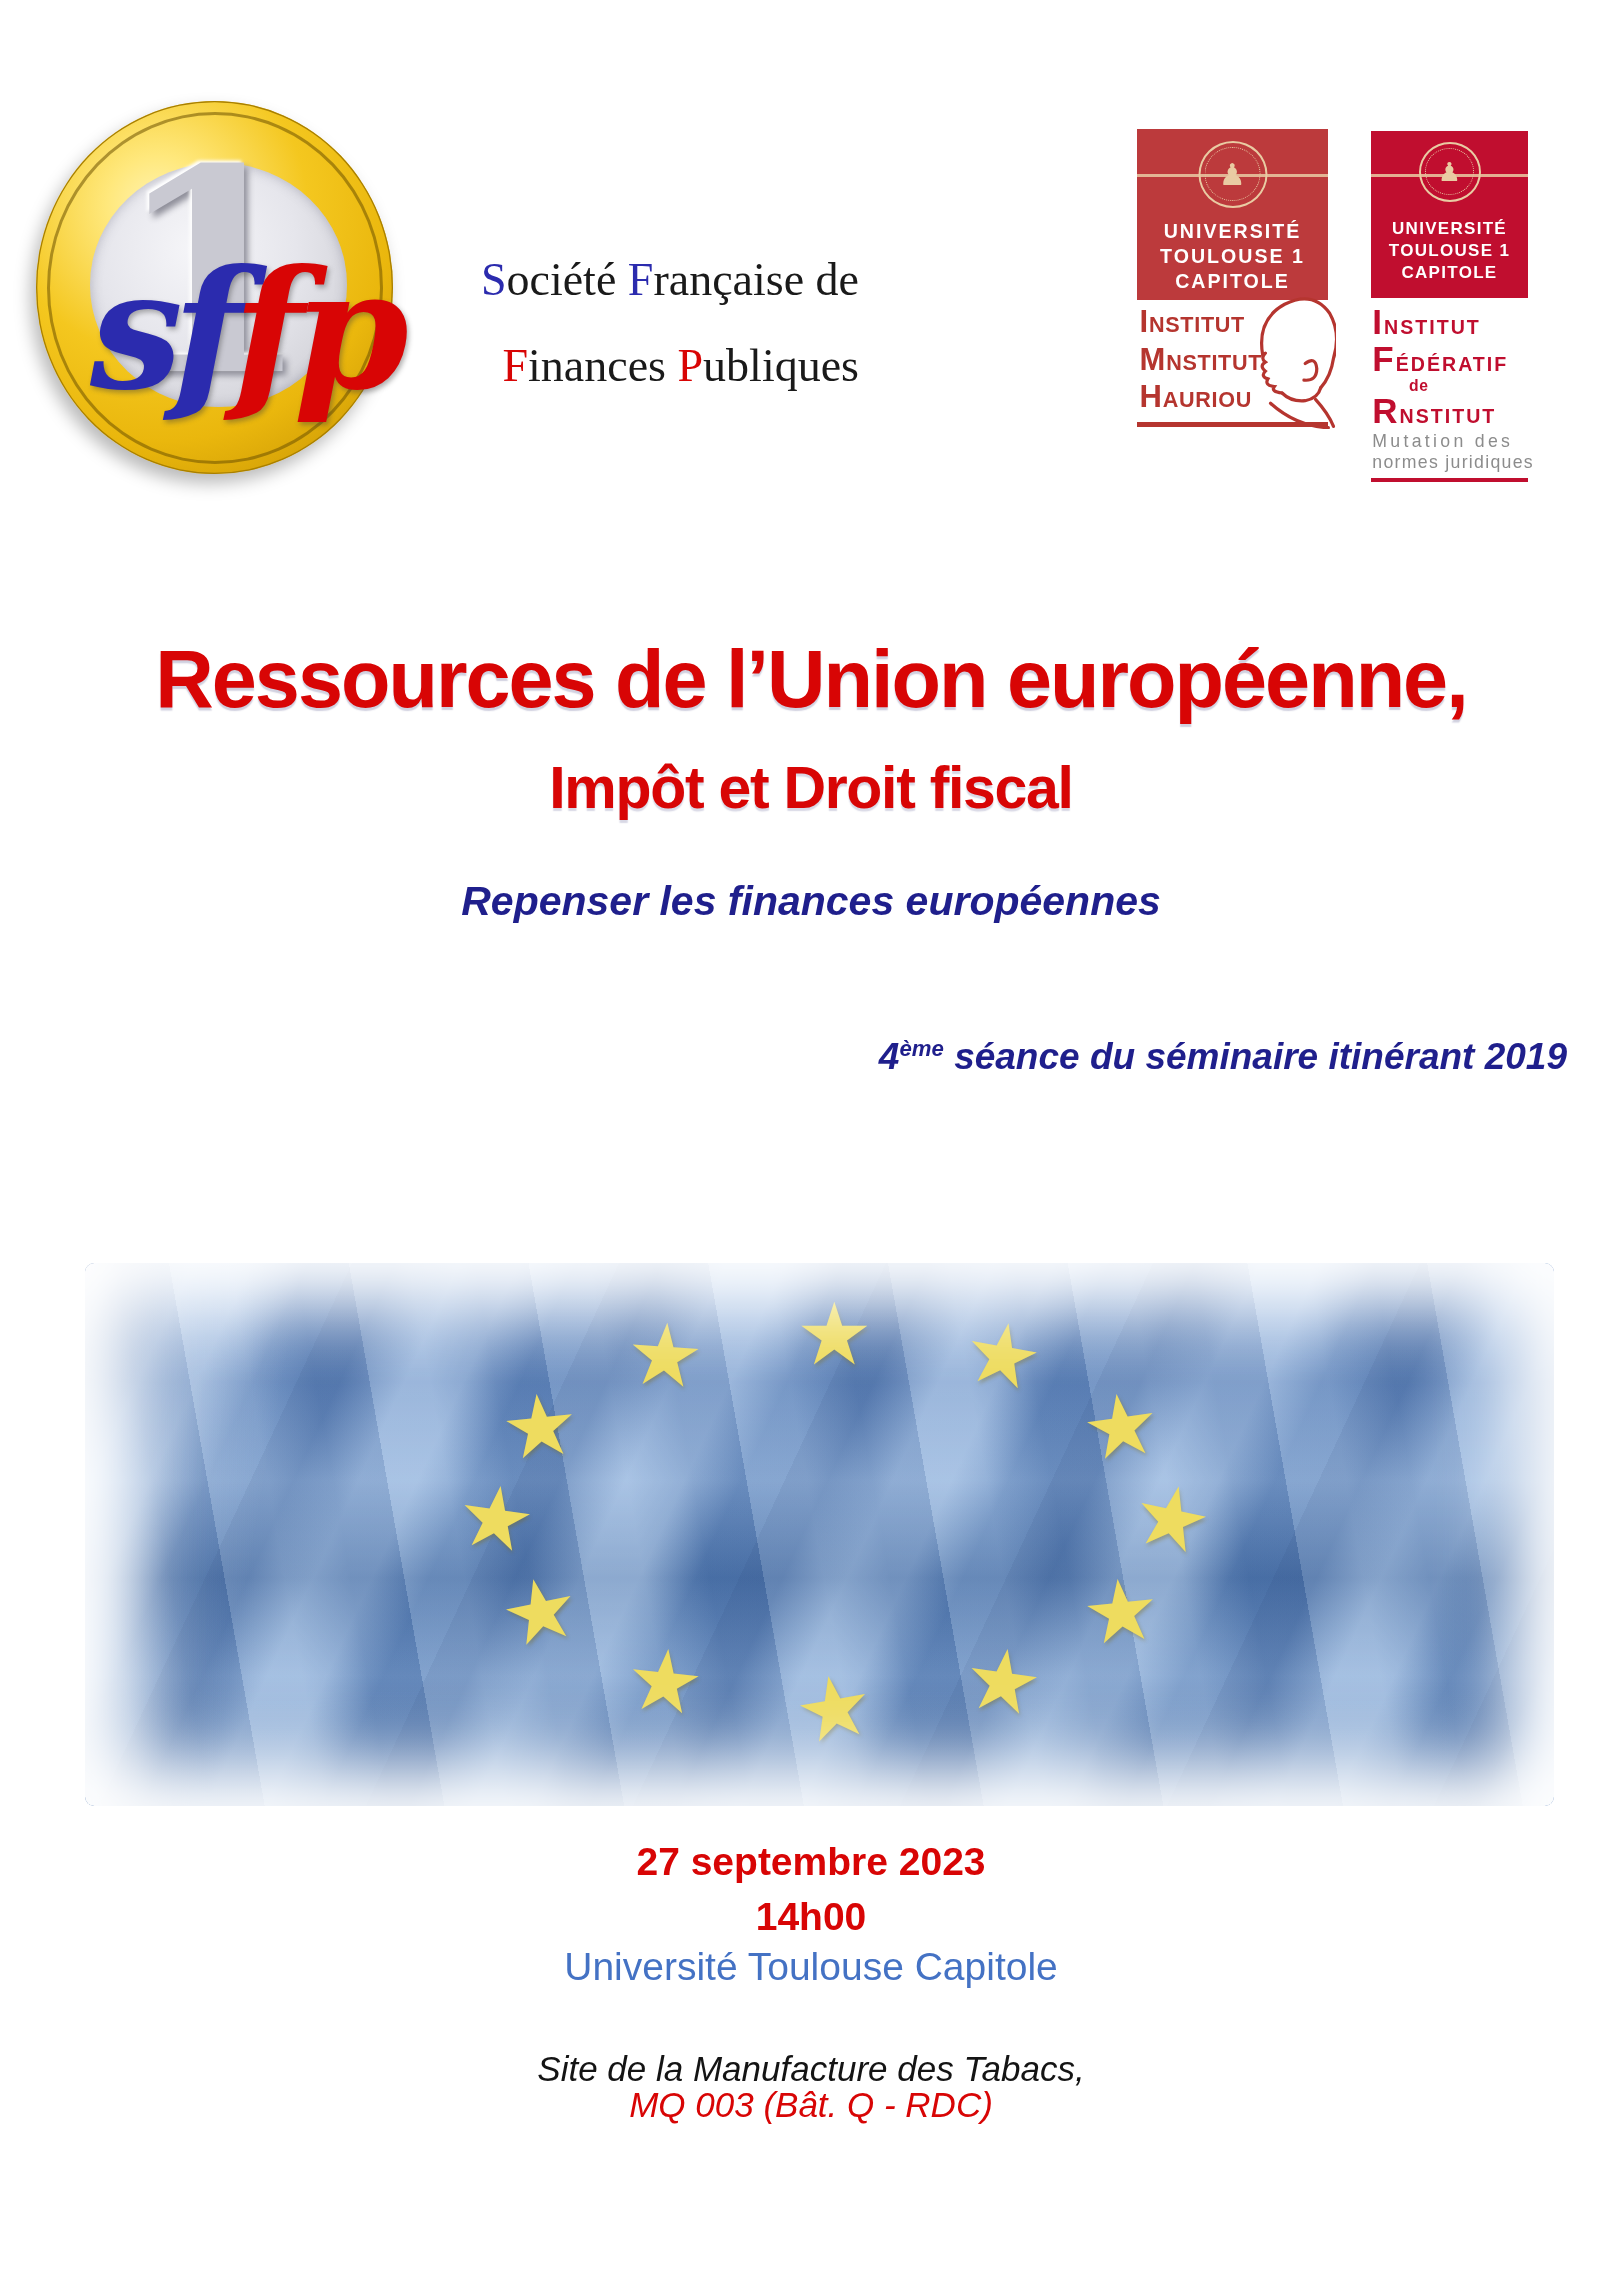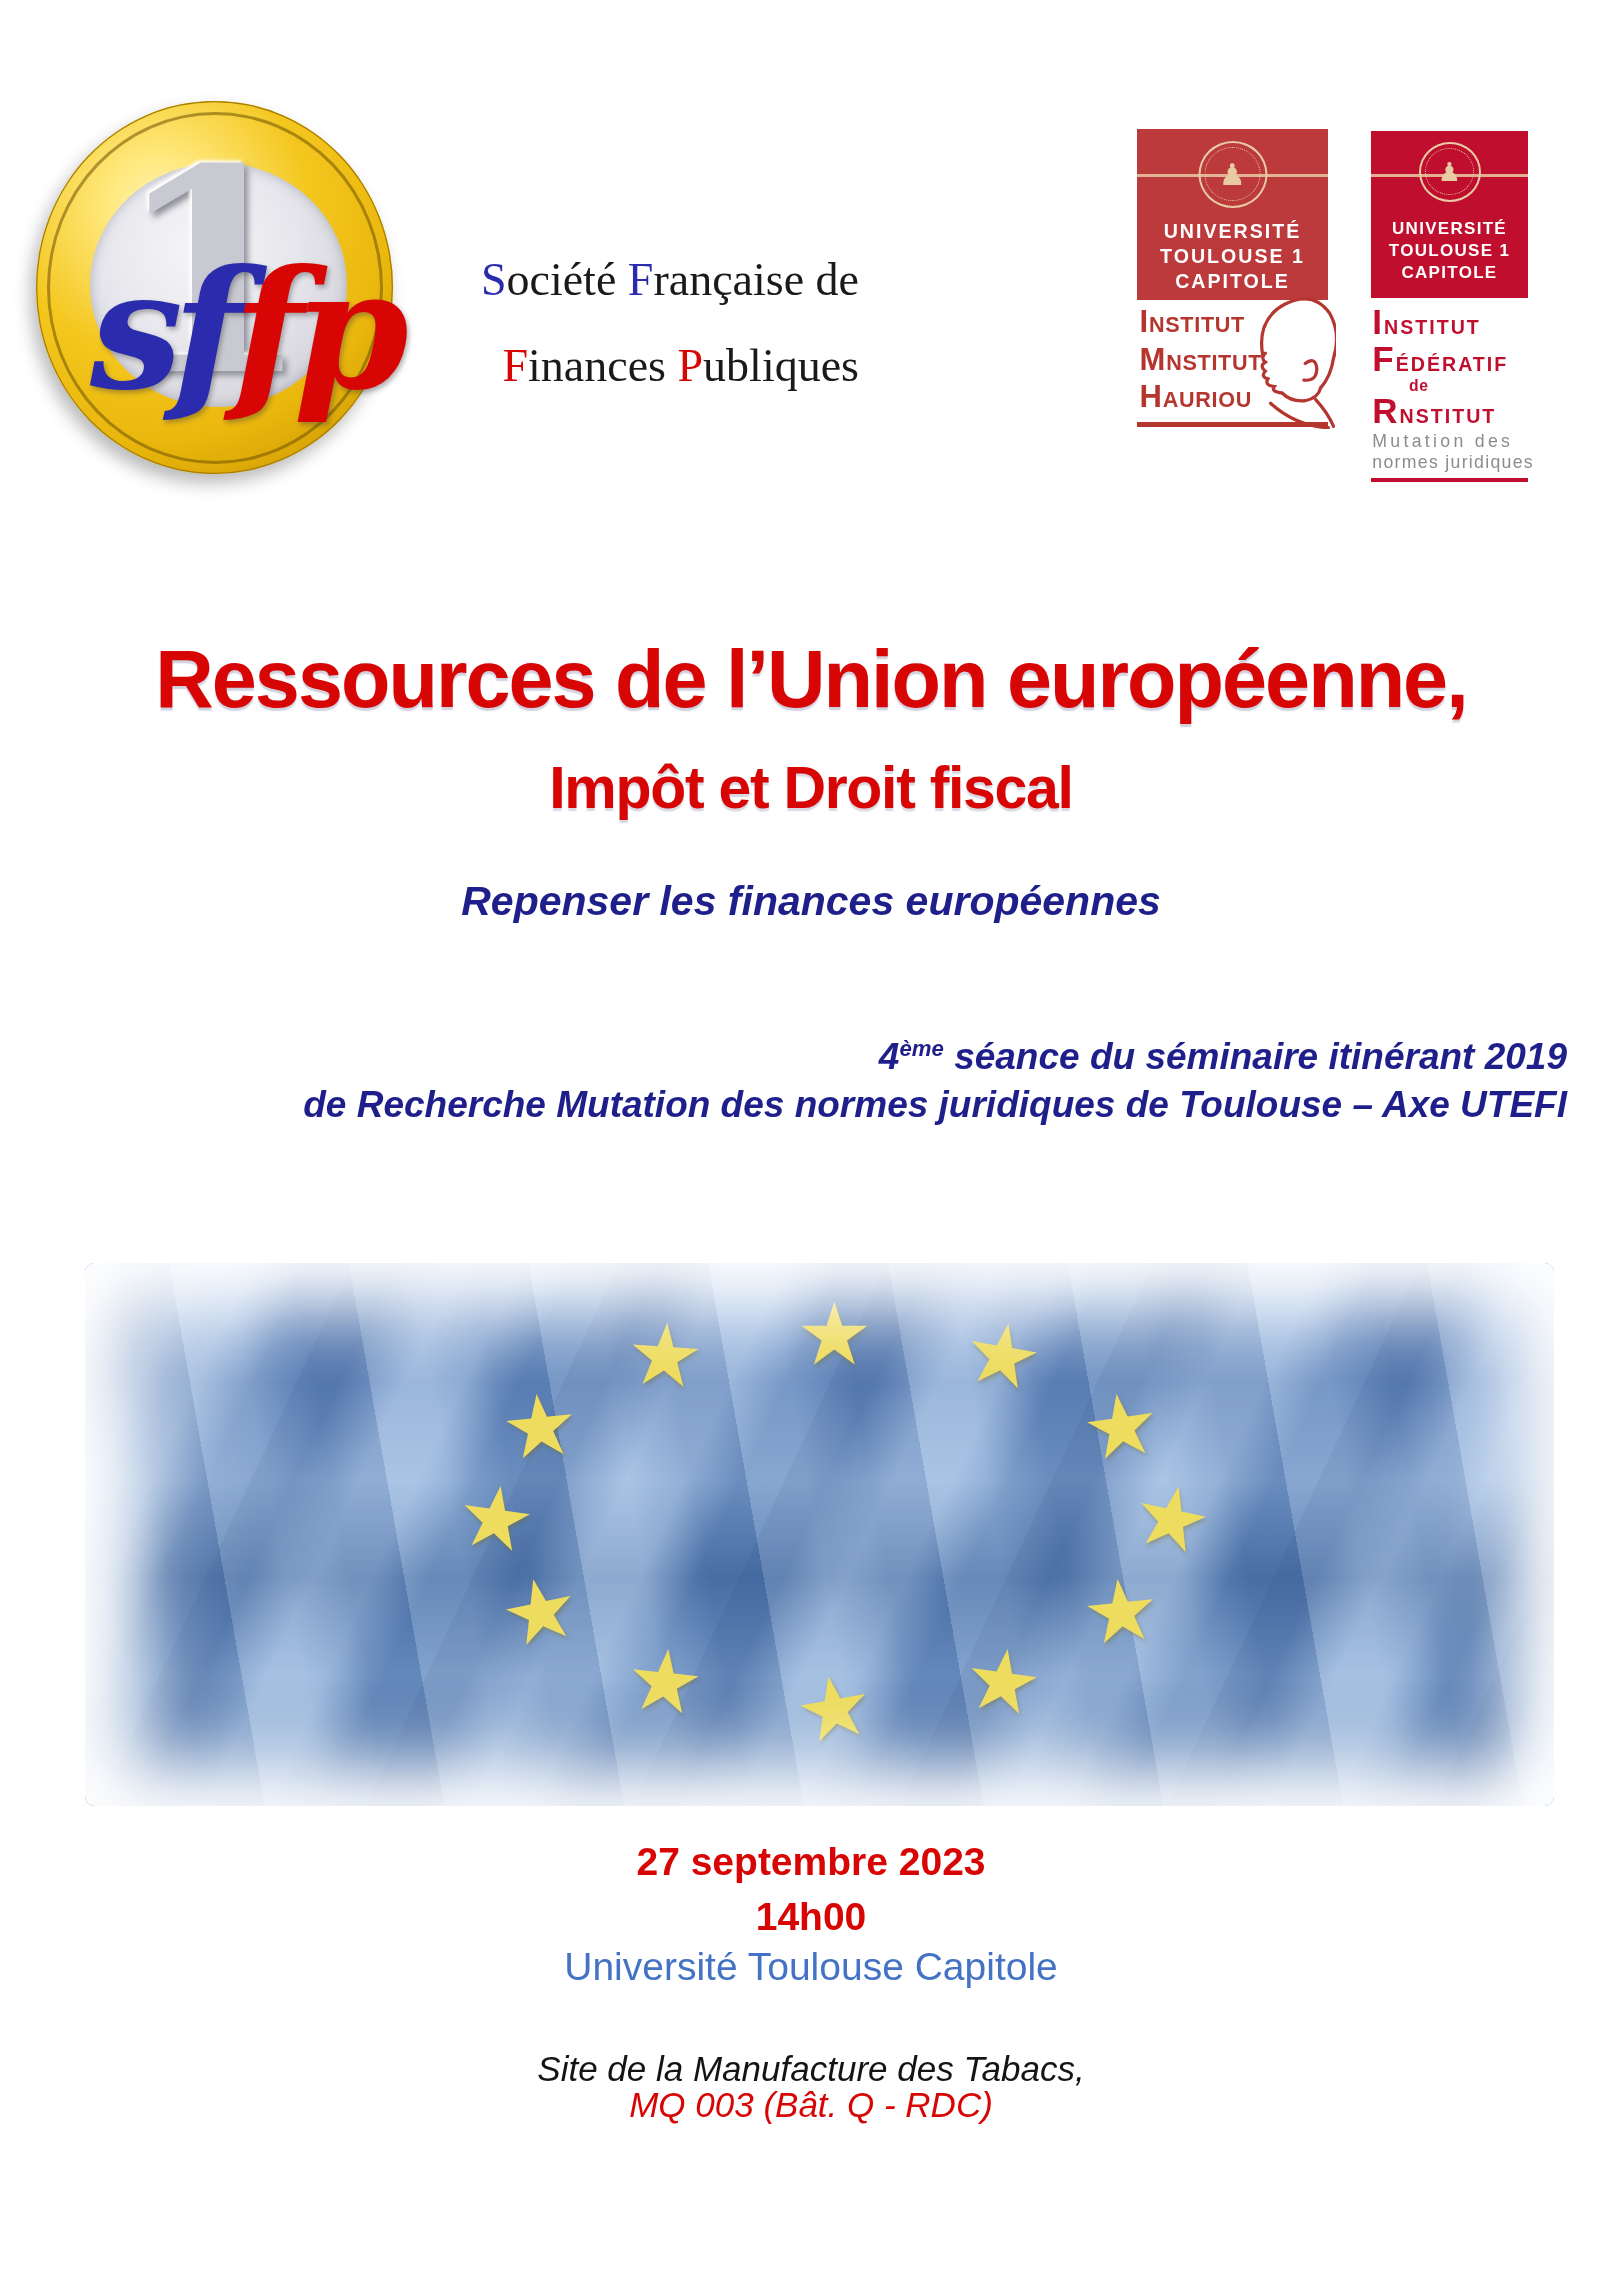--- a/index.html
+++ b/index.html
@@ -199,21 +199,20 @@
   <div class="abs ifr-sub" id="ifr-sub-1">normes juridiques</div>
   <div class="abs" id="ifr-underline"></div>
 </div>
 
 <div class="abs center-line" id="title-1">Ressources de l’Union européenne,</div>
 <div class="abs center-line" id="title-2">Impôt et Droit fiscal</div>
 <div class="abs center-line" id="title-3">Repenser les finances européennes</div>
 
 <div class="abs" id="seminar">
   <div><span>4</span><span class="sup">ème</span><span> séance du séminaire itinérant 2019</span></div>
-  <div>de Recherche Mutation des normes juridiques de Toulouse – Axe UTEFI</div>
 </div>
 
 <div class="abs" id="flag">
     <span class="star" style="left: 51%; top: 13%; transform: translate(-50%, -50%) rotate(0deg);">★</span>
     <span class="star" style="left: 62.5%; top: 17%; transform: translate(-50%, -50%) rotate(10deg);">★</span>
     <span class="star" style="left: 70.5%; top: 30%; transform: translate(-50%, -50%) rotate(-8deg);">★</span>
     <span class="star" style="left: 74%; top: 47%; transform: translate(-50%, -50%) rotate(12deg);">★</span>
     <span class="star" style="left: 70.5%; top: 64%; transform: translate(-50%, -50%) rotate(-6deg);">★</span>
     <span class="star" style="left: 62.5%; top: 77%; transform: translate(-50%, -50%) rotate(8deg);">★</span>
     <span class="star" style="left: 51%; top: 82%; transform: translate(-50%, -50%) rotate(-10deg);">★</span>

